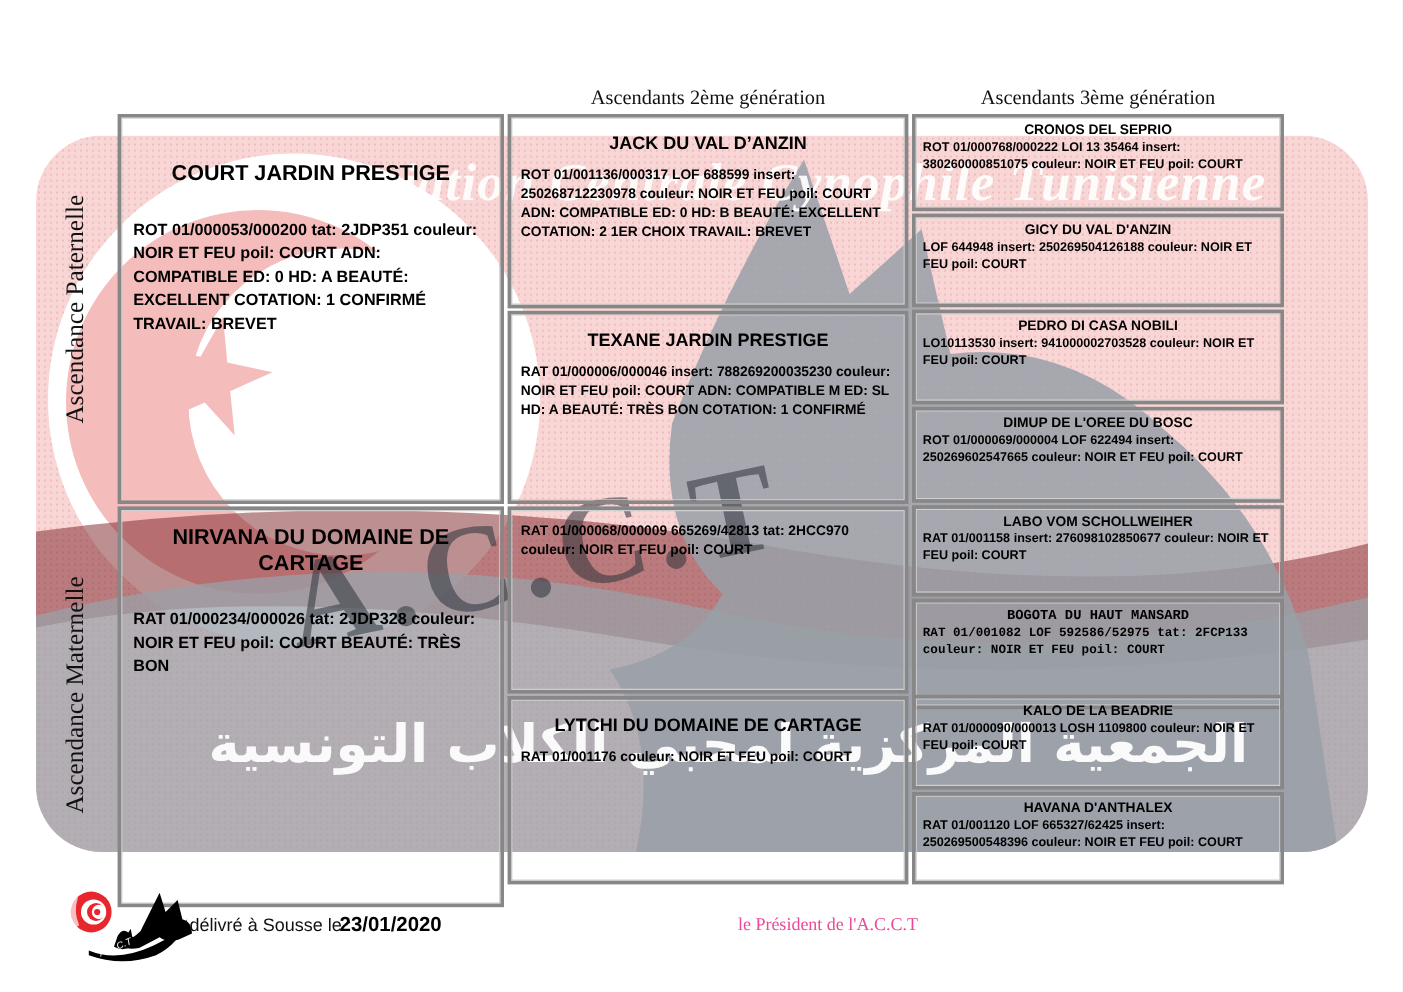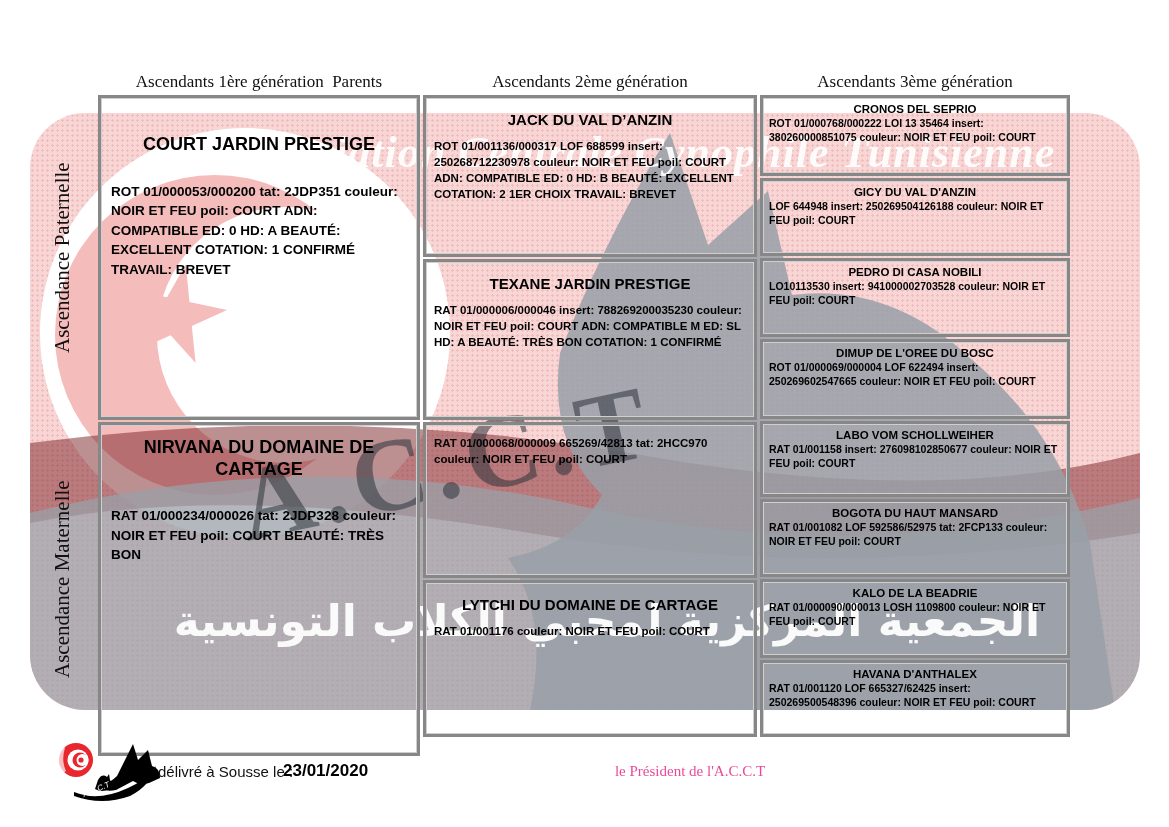--- a/index.html
+++ b/index.html
@@ -64,21 +64,21 @@
   .g2.b3{top:580px;height:157px;}
   .g2 .box-title{font-size:15px;margin-top:13px;padding:0 8px;}
   .g2 .box-details{font-size:11.5px;line-height:1.38;padding:0 8px;margin-top:11px;}
 
   .g3{left:760px;width:310px;}
   .g3.b0{top:95px;height:81px;}
   .g3.b1{top:178px;height:78px;}
   .g3.b2{top:258px;height:79px;}
   .g3.b3{top:339px;height:80px;}
   .g3.b4{top:421px;height:76px;}
-  .g3.b5{top:499px;height:78px;}
+  .g3.b5{top:499px;height:92px;font-family:Liberation Mono, monospace;}
   .g3.b6{top:579px;height:79px;}
   .g3.b7{top:660px;height:77px;}
   .g3 .box-title{font-size:11.5px;margin-top:5px;padding:0 12px;}
   .g3 .box-details{font-size:10.5px;line-height:1.3;padding:0 6px;margin-top:2px;}
 
   
   .footer-logo{position:absolute;left:36px;top:738px;width:128px;height:72px;}
   .issued-label{position:absolute;left:158px;top:763px;font-family:Liberation Sans, sans-serif;
                 font-size:15px;color:#111;}
   .issued-date{position:absolute;left:283px;top:761px;font-size:17px;font-weight:bold;color:#000;}
@@ -100,21 +100,20 @@
       <path d="M0,330 Q300,290 600,340 Q900,395 1110,340 L1110,420 Q800,470 500,420 Q200,370 0,410 Z" fill="#7a1f24" fill-opacity="0.5"></path>
       <path d="M0,400 Q280,330 560,395 Q820,455 1110,385 L1110,597 L0,597 Z" fill="#99a0a8" fill-opacity="0.75"></path>
       <path d="M640,20 L678,132 L738,78 L762,182 Q860,170 940,245 Q1030,320 1060,430 L1085,597 L500,597 Q520,505 478,445 Q545,432 572,382 Q518,330 530,240 Q575,125 640,20 Z" fill="#99a0a8" fill-opacity="0.85"></path>
     </svg>
 
     <div class="wm-assoc">Association Centrale Cynophile Tunisienne</div>
     <div class="wm-acct">A.C.C.T</div>
     <div class="wm-arabic" dir="rtl">الجمعية المركزية لمحبي الكلاب التونسية</div>
   </div>
 
-  <div class="col-header h1">Ascendants 1ère génération  Parents</div>
   <div class="col-header h2">Ascendants 2ème génération</div>
   <div class="col-header h3">Ascendants 3ème génération</div>
 
   <div class="side-label paternal">Ascendance Paternelle</div>
   <div class="side-label maternal">Ascendance Maternelle</div>
 
   <div class="box g1 p">
     <div class="box-title">COURT JARDIN PRESTIGE</div>
     <div class="box-details">ROT 01/000053/000200 tat: 2JDP351 couleur: NOIR ET FEU poil: COURT ADN: COMPATIBLE ED: 0 HD: A BEAUTÉ: EXCELLENT COTATION: 1 CONFIRMÉ TRAVAIL: BREVET</div>
   </div>

